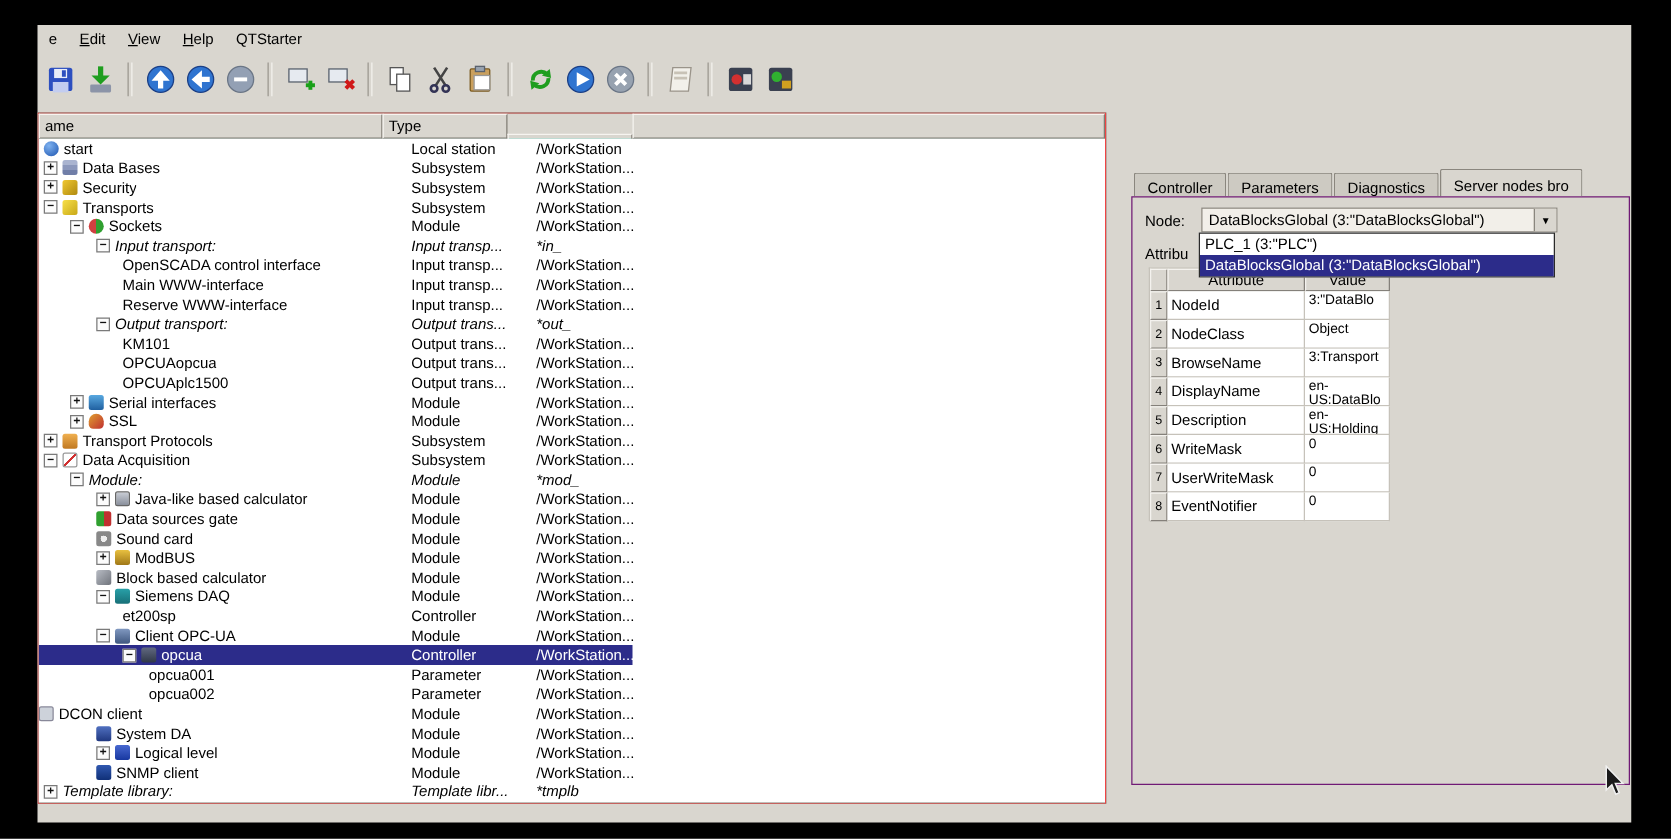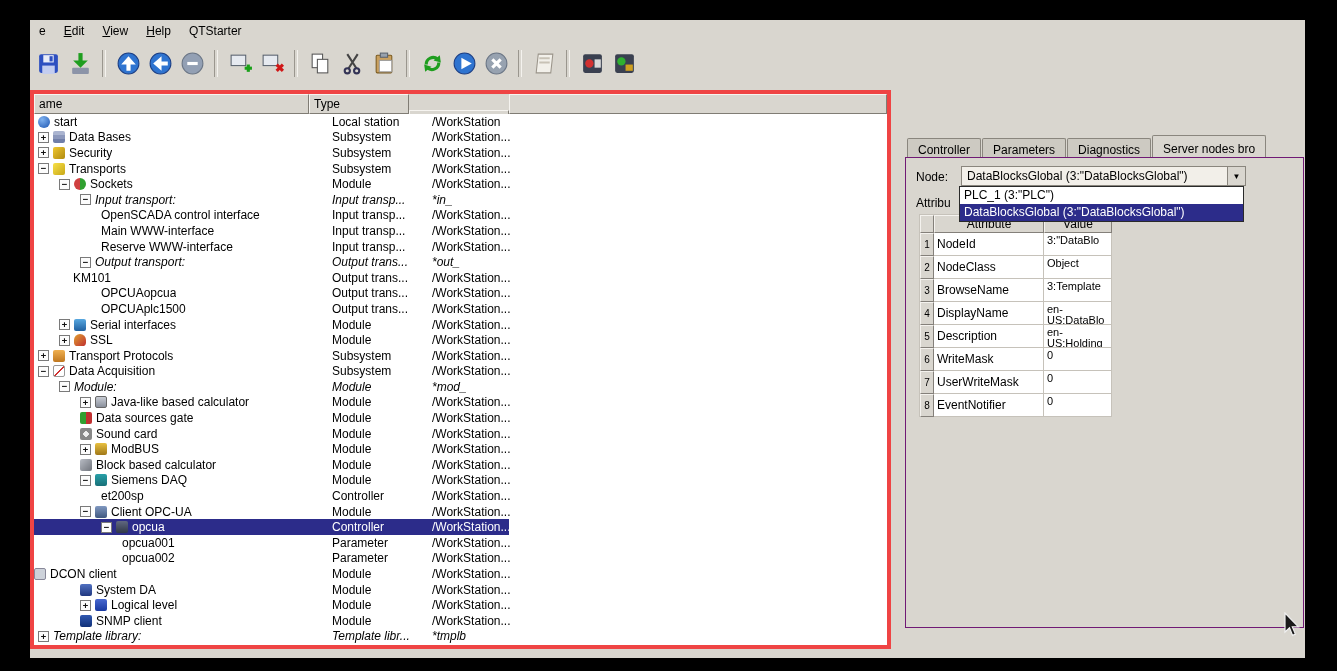--- a/index.html
+++ b/index.html
@@ -12,21 +12,21 @@
   .mitem{padding:3px 9px;white-space:nowrap;}
 
   
   #toolbar{position:absolute;left:0;top:22px;right:0;height:42px;display:flex;align-items:center;padding-left:2px;}
   .tbtn{width:30px;height:30px;display:flex;align-items:center;justify-content:center;margin:0 1px;
         border:1px solid transparent;background:transparent;padding:0;}
   .tbtn svg{width:25px;height:25px;display:block;}
   .tsep{width:2px;height:27px;border-left:1px solid #9a968e;border-right:1px solid #f4f2ee;margin:0 6px;}
 
   
-  #treewidget{position:absolute;left:0;top:70px;width:853px;height:551px;background:#14b8a6;border:4px solid #ef4444;}
+  #treewidget{position:absolute;left:0;top:70px;width:853px;height:551px;background:#14b8a6;border:1px solid #ef4444;}
   #theader{display:flex;height:20px;background:#d9d6cf;}
   .hcell{box-sizing:border-box;border-top:1px solid #f6f4f0;border-left:1px solid #f6f4f0;
          border-right:1px solid #807c74;border-bottom:1px solid #807c74;
          padding:2px 4px;white-space:nowrap;overflow:hidden;}
   .hc-name{width:275px;}.hc-type{width:100px;}.hc-path{width:100px;margin-top:16px;}.hc-fill{flex:1;}
   #treerows{position:absolute;left:0;top:20px;right:0;bottom:0;background:#fff;overflow:hidden;}
   .trow{display:flex;height:15.6px;align-items:center;white-space:nowrap;width:475px;}
   .trow.ital{font-style:italic;}
   .trow.sel{background:#2c2c8a;color:#fff;}
   .tcell{box-sizing:border-box;overflow:hidden;flex:none;}
@@ -338,21 +338,21 @@
         </div>
         <div class="trow ital">
           <div class="tcell tc-name" style="padding-left: 46px;">
             <span class="exp">−</span>
             <span class="lbl">Output transport:</span>
           </div>
           <div class="tcell tc-type">Output trans...</div>
           <div class="tcell tc-path">*out_</div>
         </div>
         <div class="trow">
-          <div class="tcell tc-name" style="padding-left: 39px;">
+          <div class="tcell tc-name" style="padding-left: 67px;">
             <span class="lbl">KM101</span>
           </div>
           <div class="tcell tc-type">Output trans...</div>
           <div class="tcell tc-path">/WorkStation...</div>
         </div>
         <div class="trow">
           <div class="tcell tc-name" style="padding-left: 67px;">
             <span class="lbl">OPCUAopcua</span>
           </div>
           <div class="tcell tc-type">Output trans...</div>
@@ -570,21 +570,21 @@
               <div class="cval">3:"DataBlo</div>
             </div>
             <div class="arow">
               <div class="cnum">2</div>
               <div class="cattr">NodeClass</div>
               <div class="cval">Object</div>
             </div>
             <div class="arow">
               <div class="cnum">3</div>
               <div class="cattr">BrowseName</div>
-              <div class="cval">3:Template</div>
+              <div class="cval">3:Transport</div>
             </div>
             <div class="arow">
               <div class="cnum">4</div>
               <div class="cattr">DisplayName</div>
               <div class="cval">en-US:DataBlo</div>
             </div>
             <div class="arow">
               <div class="cnum">5</div>
               <div class="cattr">Description</div>
               <div class="cval">en-US:Holding</div>

